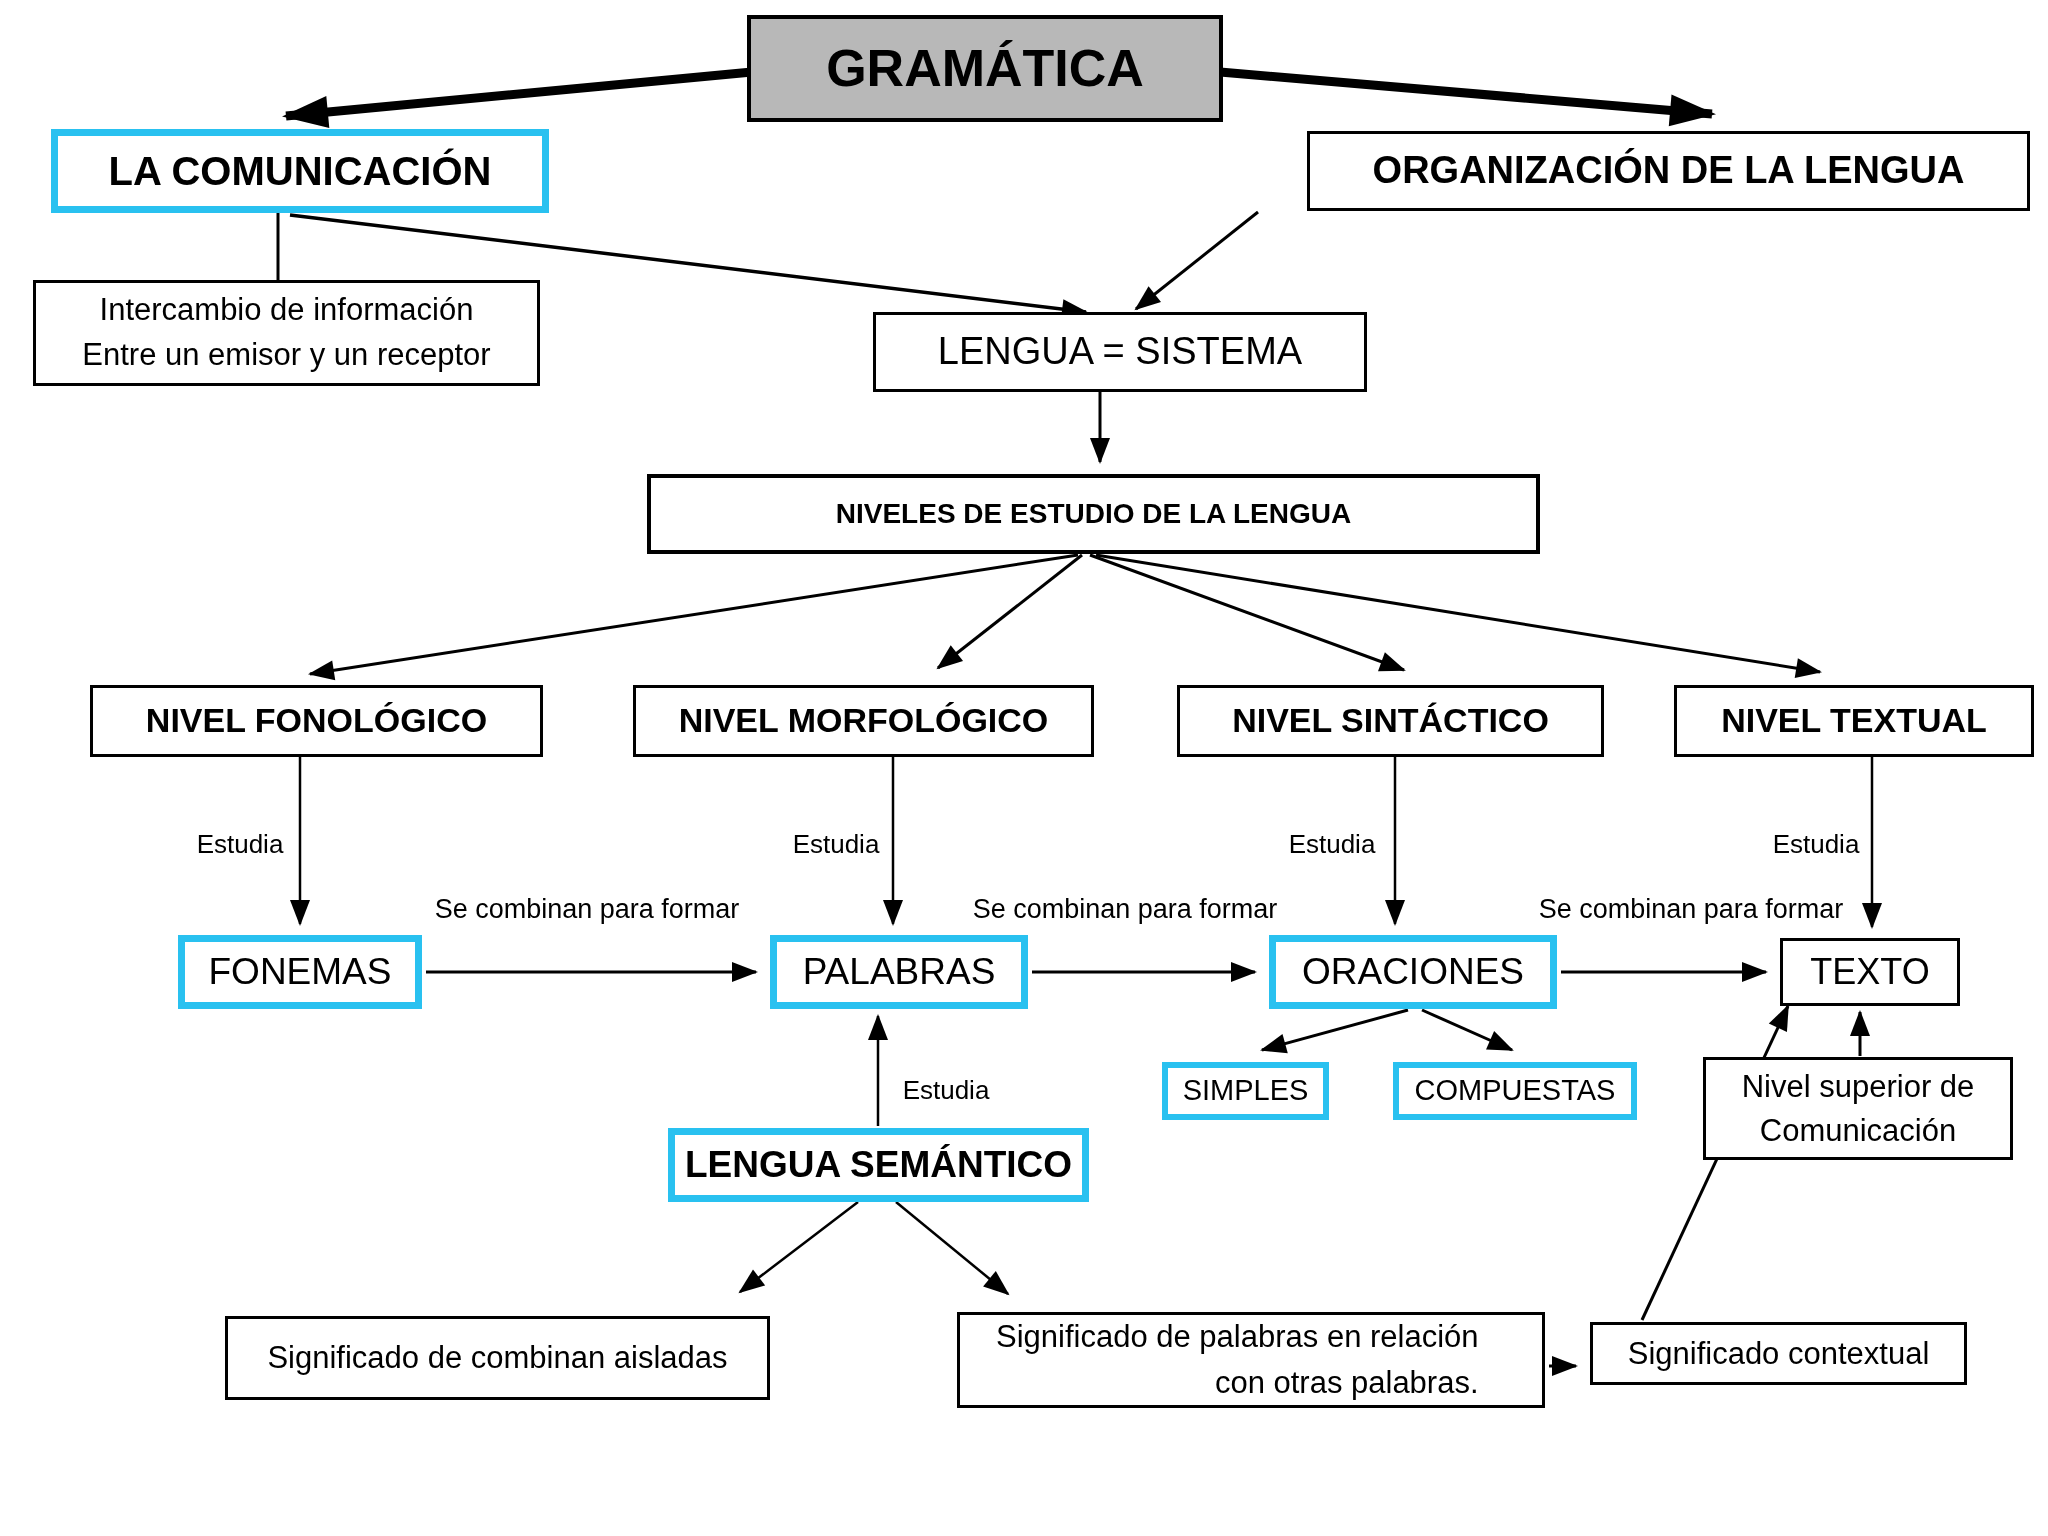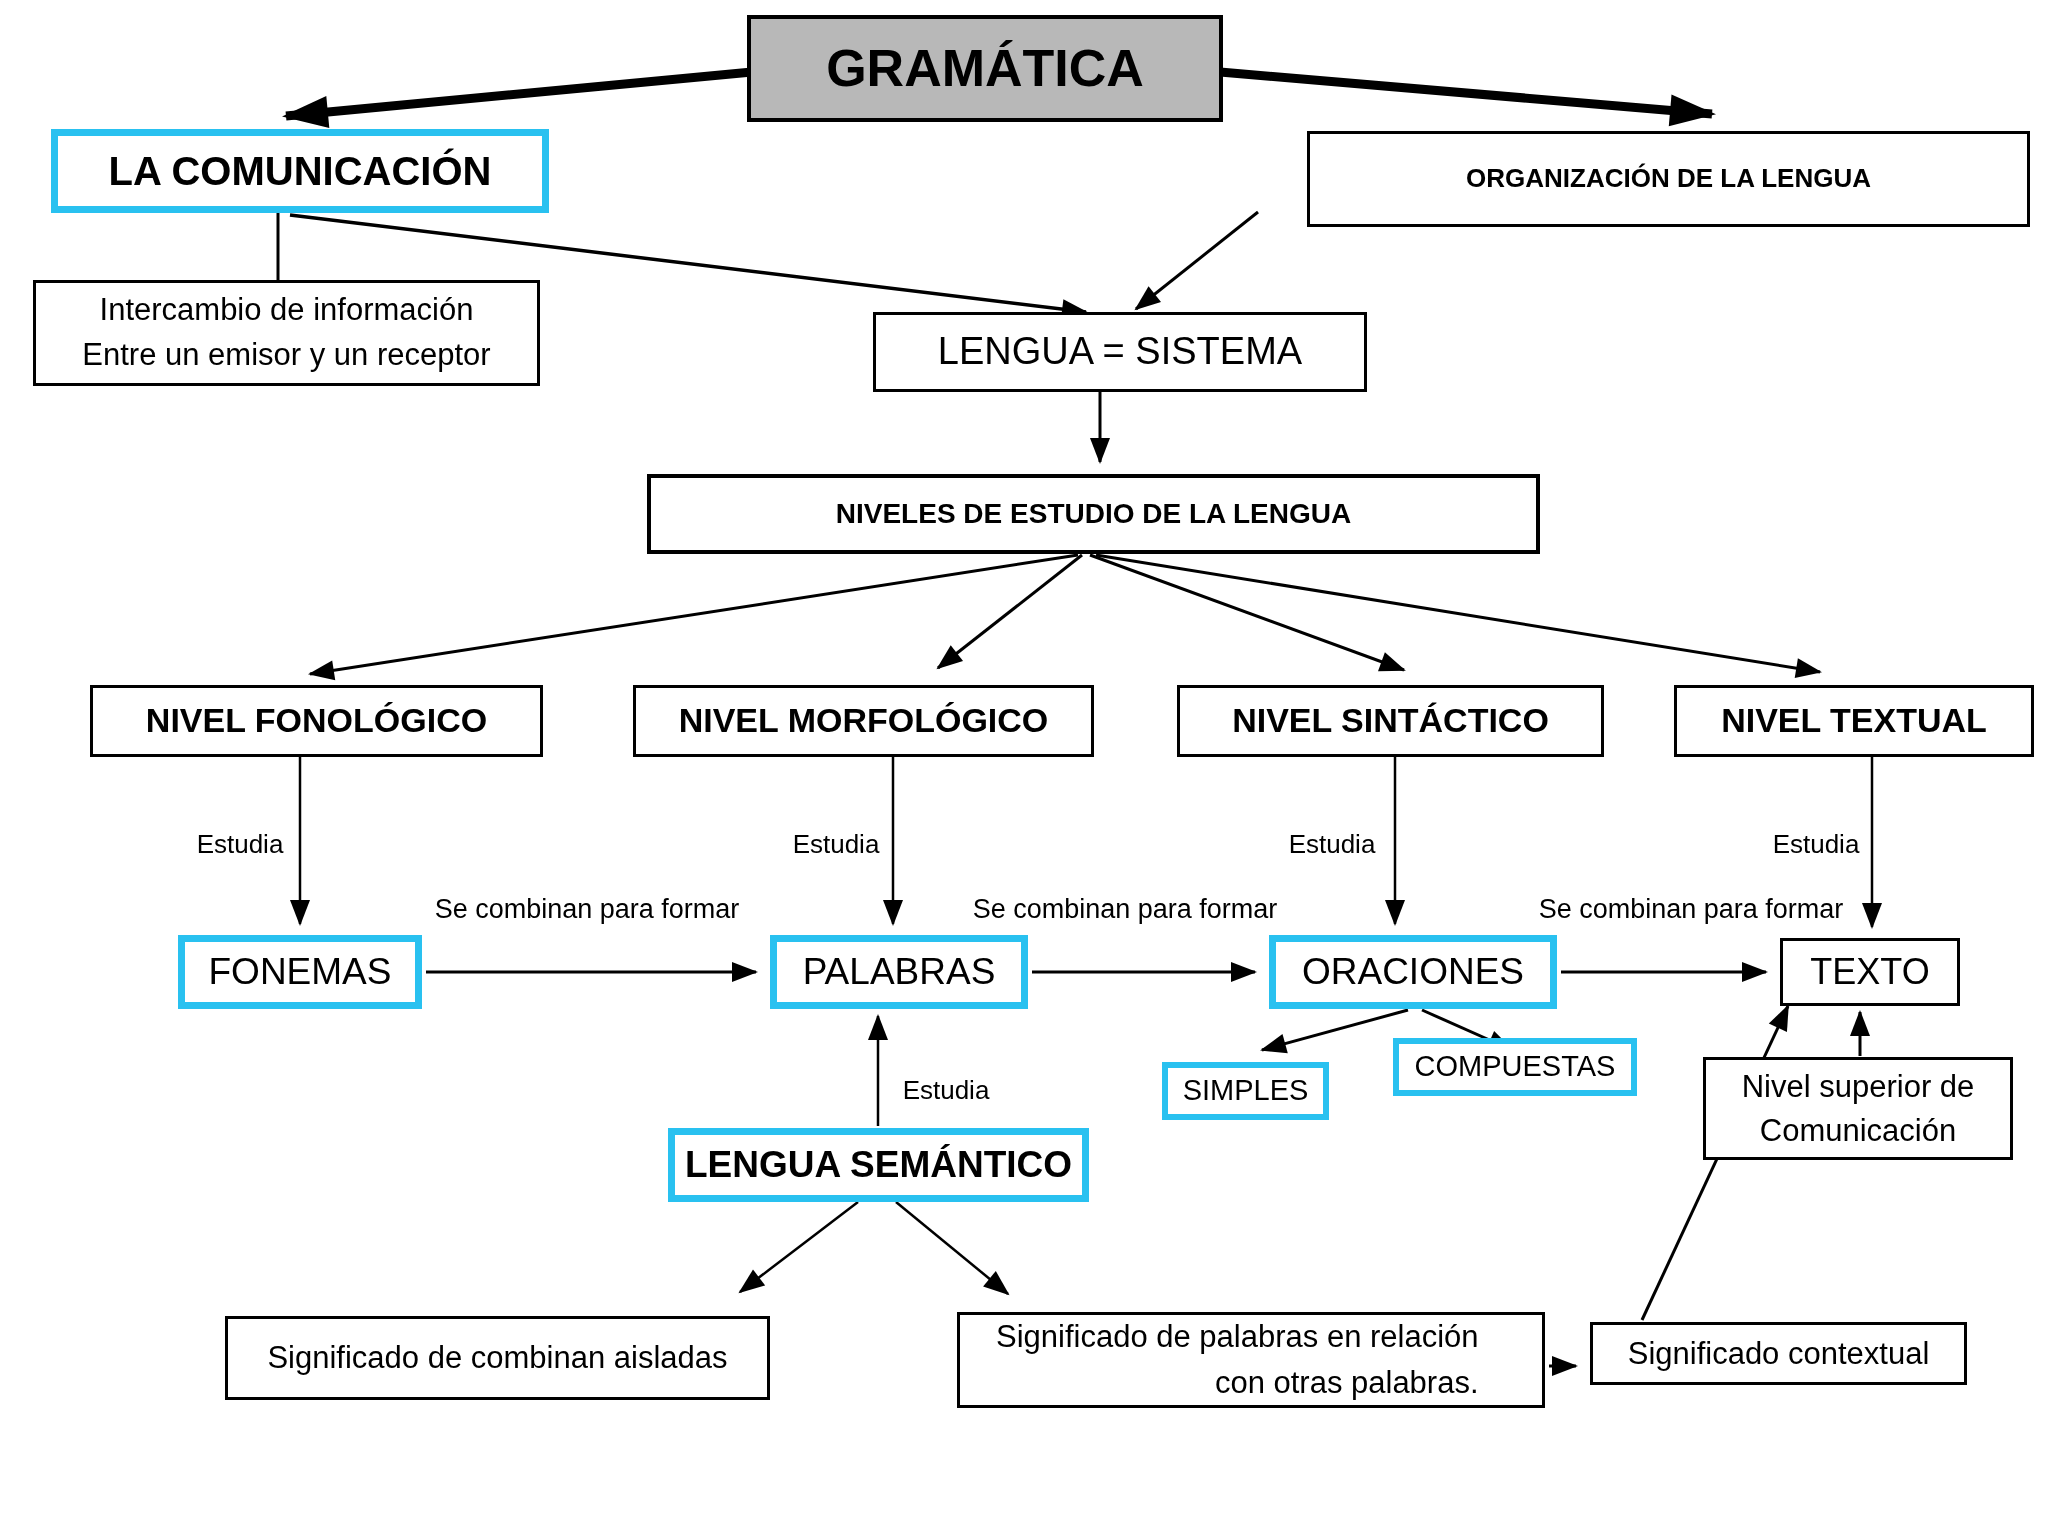--- a/index.html
+++ b/index.html
@@ -88,21 +88,21 @@
       <line x1="1642" y1="1320" x2="1788" y2="1006" stroke-width="3" marker-end="url(#ah)"></line>
 
       <line x1="1860" y1="1056" x2="1860" y2="1012" stroke-width="3" marker-end="url(#ah)"></line>
     </g>
   </svg>
 
   <div class="node b-black-thick fill-gray bold" style="left:747px;top:15px;width:476px;height:107px;font-size:52px;">GRAMÁTICA</div>
 
   <div class="node b-cyan bold" style="left:51px;top:129px;width:498px;height:84px;font-size:40px;">LA COMUNICACIÓN</div>
 
-  <div class="node b-black bold" style="left:1307px;top:131px;width:723px;height:96px;font-size:26px;">ORGANIZACIÓN DE LA LENGUA</div>
+  <div class="node b-black bold" style="left:1307px;top:131px;width:723px;height:80px;font-size:38px;">ORGANIZACIÓN DE LA LENGUA</div>
 
   <div class="node b-black" style="left:33px;top:280px;width:507px;height:106px;font-size:31px;line-height:1.45;">Intercambio de información
 Entre un emisor y un receptor</div>
 
   <div class="node b-black" style="left:873px;top:312px;width:494px;height:80px;font-size:38px;">LENGUA = SISTEMA</div>
 
   <div class="node b-black-thick bold" style="left:647px;top:474px;width:893px;height:80px;font-size:28px;">NIVELES DE ESTUDIO DE LA LENGUA</div>
 
   <div class="node b-black bold" style="left:90px;top:685px;width:453px;height:72px;font-size:34px;">NIVEL FONOLÓGICO</div>
 
@@ -115,21 +115,21 @@
   <div class="node b-cyan" style="left:178px;top:935px;width:244px;height:74px;font-size:37px;">FONEMAS</div>
 
   <div class="node b-cyan" style="left:770px;top:935px;width:258px;height:74px;font-size:37px;">PALABRAS</div>
 
   <div class="node b-cyan" style="left:1269px;top:935px;width:288px;height:74px;font-size:37px;">ORACIONES</div>
 
   <div class="node b-black" style="left:1780px;top:938px;width:180px;height:68px;font-size:36px;">TEXTO</div>
 
   <div class="node b-cyan-thin" style="left:1162px;top:1062px;width:167px;height:58px;font-size:29px;">SIMPLES</div>
 
-  <div class="node b-cyan-thin" style="left:1393px;top:1038px;width:244px;height:58px;font-size:29px;">COMPUESTAS</div>
+  <div class="node b-cyan-thin" style="left:1393px;top:1062px;width:244px;height:58px;font-size:29px;">COMPUESTAS</div>
 
   <div class="node b-cyan bold" style="left:668px;top:1128px;width:421px;height:74px;font-size:37px;">LENGUA SEMÁNTICO</div>
 
   <div class="node b-black" style="left:1703px;top:1057px;width:310px;height:103px;font-size:31px;line-height:1.4;">Nivel superior de
 Comunicación</div>
 
   <div class="node b-black" style="left:225px;top:1316px;width:545px;height:84px;font-size:31px;">Significado de combinan aisladas</div>
 
   <div class="node b-black align-left" style="left:957px;top:1312px;width:588px;height:96px;font-size:31px;">Significado de palabras en relación
 con otras palabras.</div>

